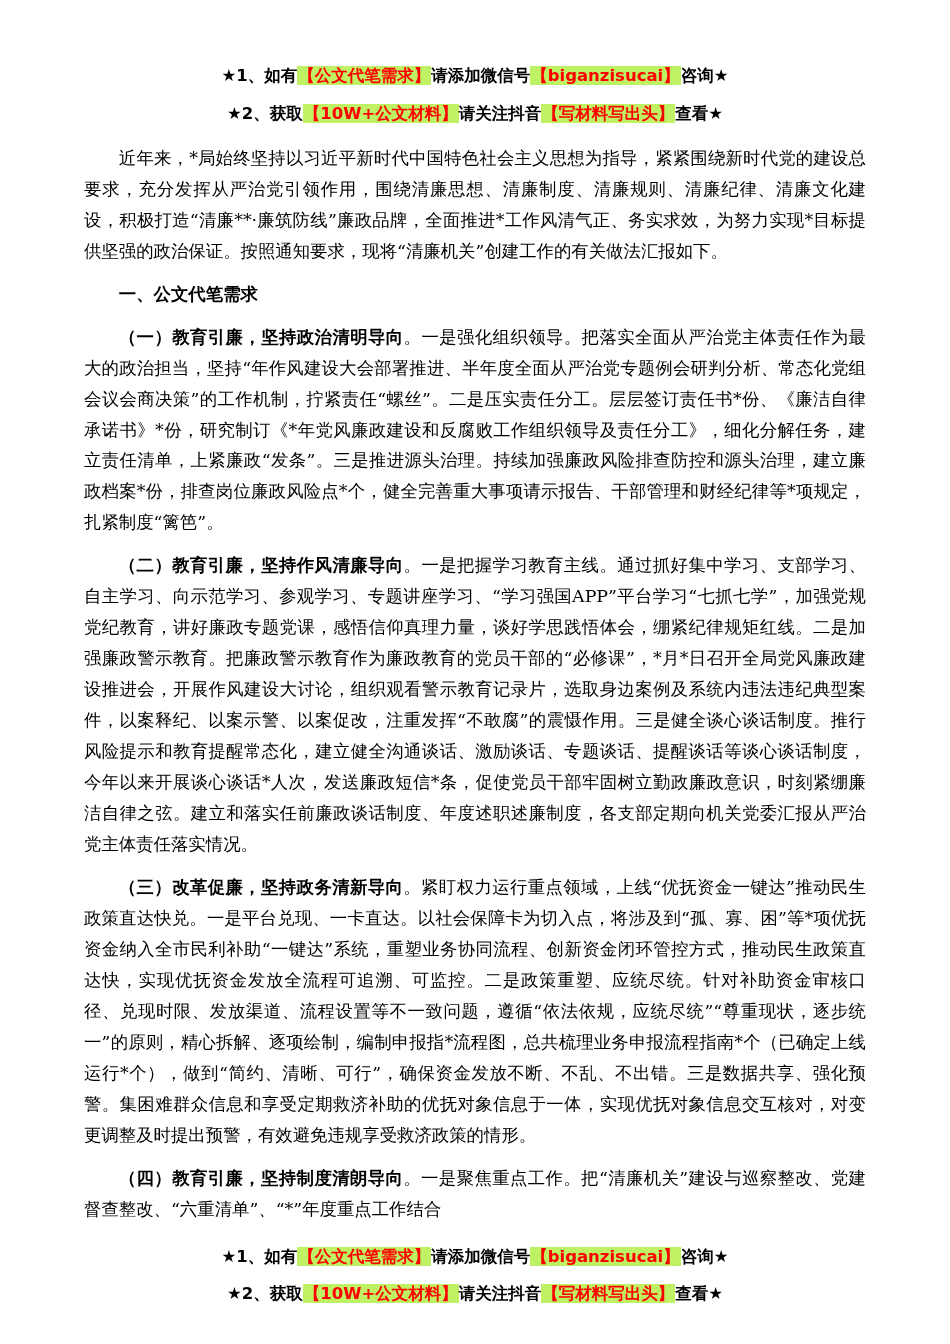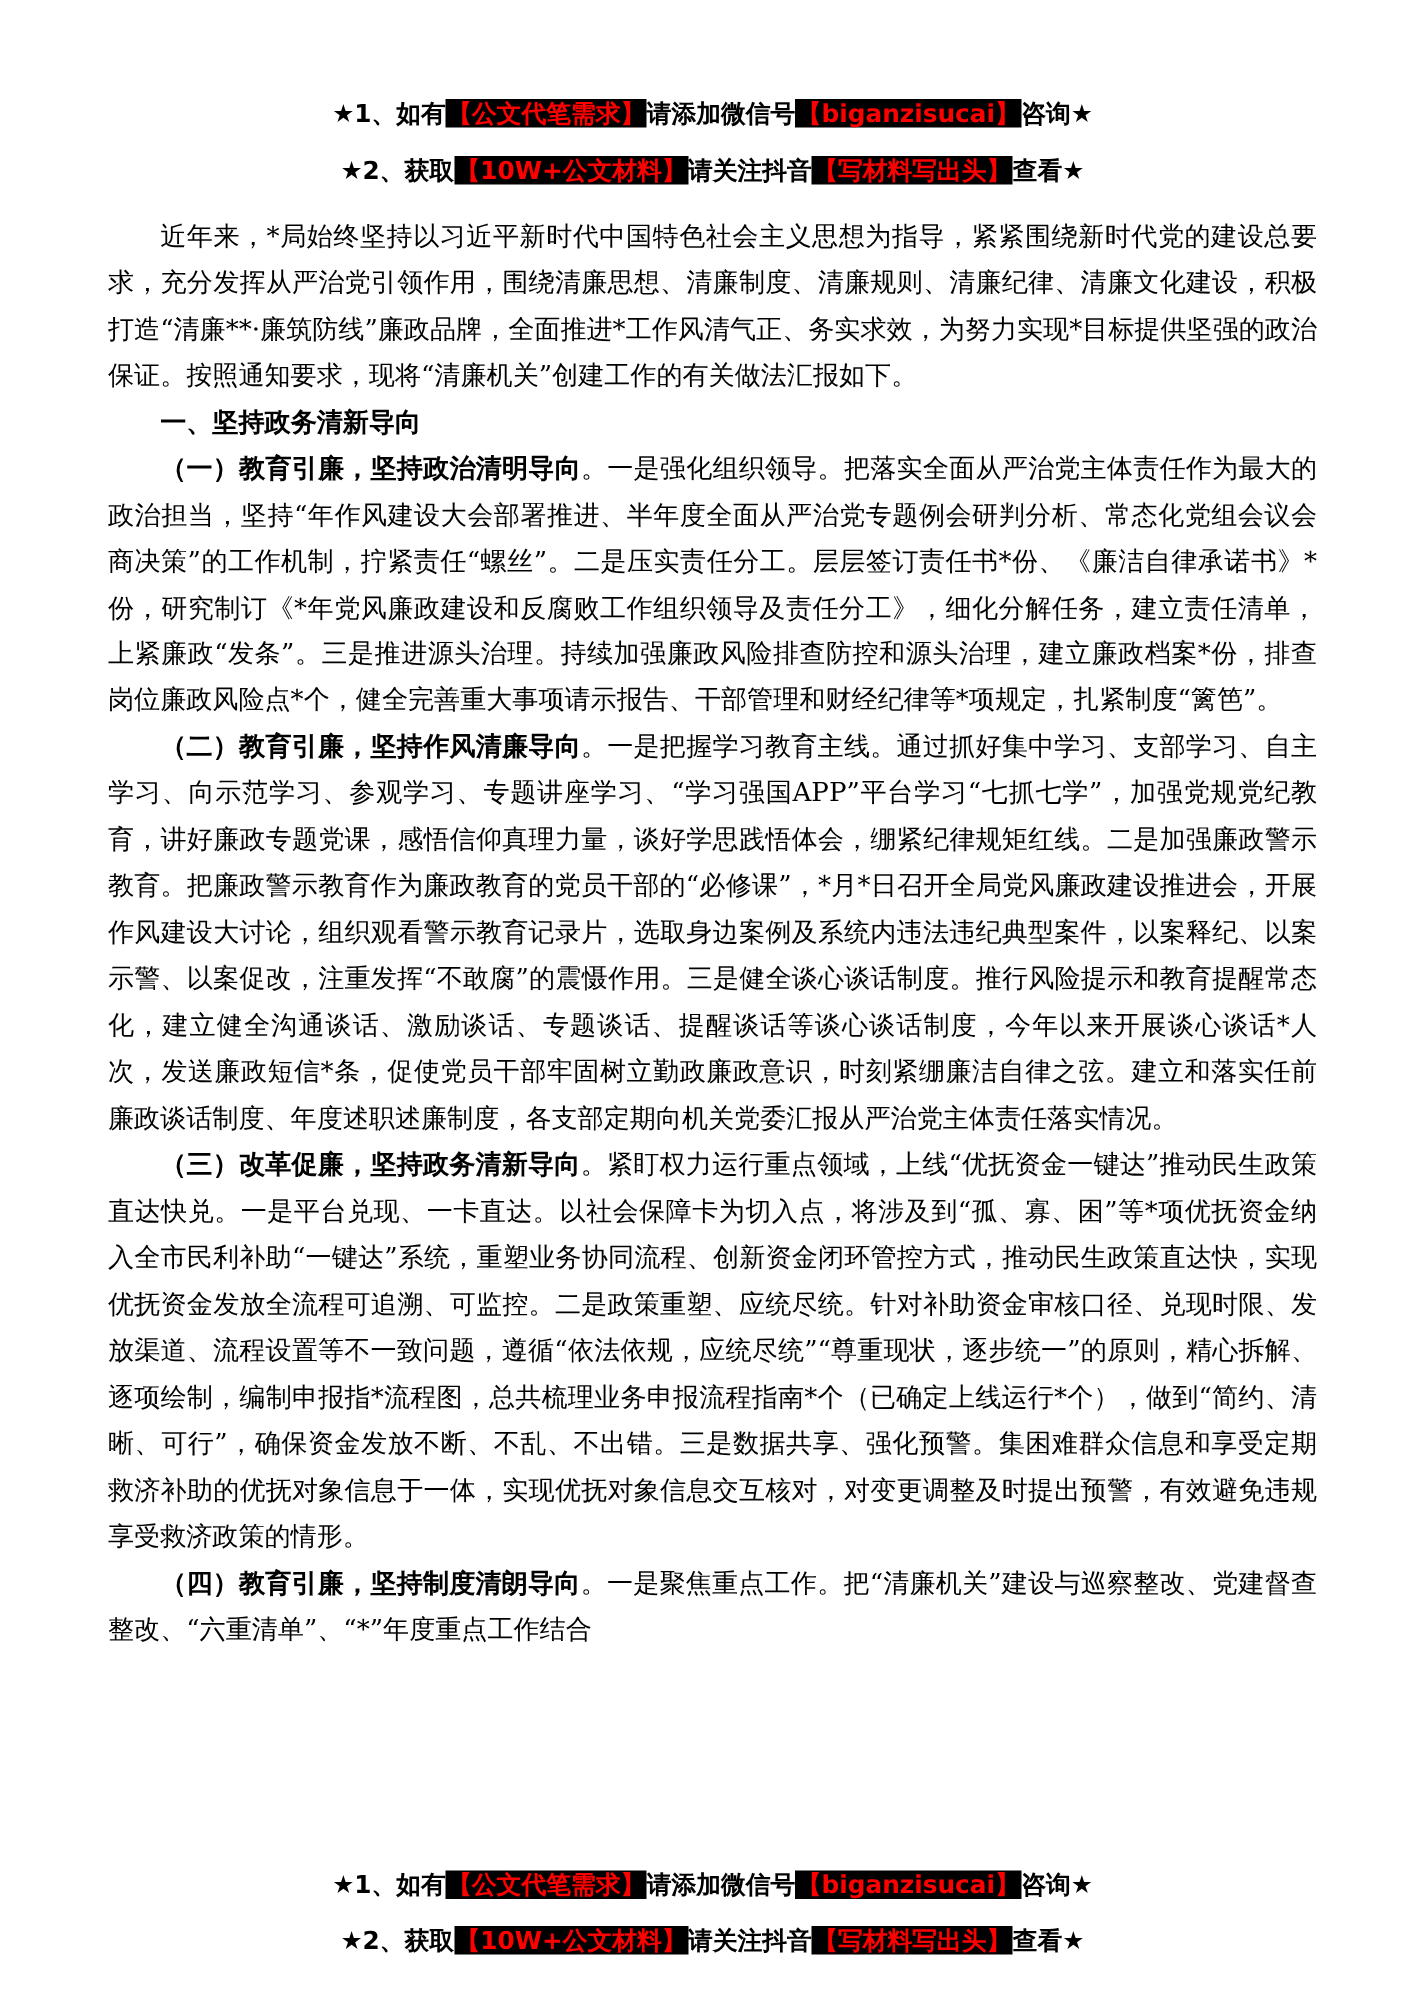--- a/index.html
+++ b/index.html
@@ -21,36 +21,36 @@
   .banner {
     text-align: center;
     font-family: "DejaVu Sans", "Liberation Sans", sans-serif;
     font-weight: bold;
     font-size: 16.5px;
     line-height: 1.72;
     color: #000000;
     white-space: nowrap;
   }
   .banner .hl-red {
-    background: #000000;
+    background: #bef264;
     color: #ff0000;
     padding: 0 1px;
   }
   .banner-top {
     margin-bottom: 10px;
   }
   .body-text {
     font-size: 17.4px;
     line-height: 1.78;
     color: #000000;
     text-align: justify;
     text-justify: inter-ideograph;
   }
   .body-text p {
-    margin: 0;
+    margin: 12px;
     text-indent: 2em;
   }
   .heading {
     font-weight: bold;
   }
   .bottom-banner {
     position: absolute;
     left: 72px;
     right: 72px;
     bottom: 36px;
@@ -67,21 +67,21 @@
   <div class="banner banner-top">
     <span>★1、如有</span><span class="hl-red">【公文代笔需求】</span><span>请添加微信号</span><span class="hl-red">【biganzisucai】</span><span>咨询★</span>
   </div>
 
   <div class="banner" style="margin-bottom:14px;">
     <span>★2、获取</span><span class="hl-red">【10W+公文材料】</span><span>请关注抖音</span><span class="hl-red">【写材料写出头】</span><span>查看★</span>
   </div>
 
   <div class="body-text">
     <p>近年来，*局始终坚持以习近平新时代中国特色社会主义思想为指导，紧紧围绕新时代党的建设总要求，充分发挥从严治党引领作用，围绕清廉思想、清廉制度、清廉规则、清廉纪律、清廉文化建设，积极打造“清廉**·廉筑防线”廉政品牌，全面推进*工作风清气正、务实求效，为努力实现*目标提供坚强的政治保证。按照通知要求，现将“清廉机关”创建工作的有关做法汇报如下。</p>
-    <p class="heading">一、坚持政务清新导向</p>
+    <p class="heading">一、公文代笔需求</p>
     <p><span class="heading"></span><span><span class="heading">（一）教育引廉，坚持政治清明导向</span>。一是强化组织领导。把落实全面从严治党主体责任作为最大的政治担当，坚持“年作风建设大会部署推进、半年度全面从严治党专题例会研判分析、常态化党组会议会商决策”的工作机制，拧紧责任“螺丝”。二是压实责任分工。层层签订责任书*份、《廉洁自律承诺书》*份，研究制订《*年党风廉政建设和反腐败工作组织领导及责任分工》，细化分解任务，建立责任清单，上紧廉政“发条”。三是推进源头治理。持续加强廉政风险排查防控和源头治理，建立廉政档案*份，排查岗位廉政风险点*个，健全完善重大事项请示报告、干部管理和财经纪律等*项规定，扎紧制度“篱笆”。</span></p>
     <p><span><span class="heading">（二）教育引廉，坚持作风清廉导向</span>。一是把握学习教育主线。通过抓好集中学习、支部学习、自主学习、向示范学习、参观学习、专题讲座学习、“学习强国APP”平台学习“七抓七学”，加强党规党纪教育，讲好廉政专题党课，感悟信仰真理力量，谈好学思践悟体会，绷紧纪律规矩红线。二是加强廉政警示教育。把廉政警示教育作为廉政教育的党员干部的“必修课”，*月*日召开全局党风廉政建设推进会，开展作风建设大讨论，组织观看警示教育记录片，选取身边案例及系统内违法违纪典型案件，以案释纪、以案示警、以案促改，注重发挥“不敢腐”的震慑作用。三是健全谈心谈话制度。推行风险提示和教育提醒常态化，建立健全沟通谈话、激励谈话、专题谈话、提醒谈话等谈心谈话制度，今年以来开展谈心谈话*人次，发送廉政短信*条，促使党员干部牢固树立勤政廉政意识，时刻紧绷廉洁自律之弦。建立和落实任前廉政谈话制度、年度述职述廉制度，各支部定期向机关党委汇报从严治党主体责任落实情况。</span></p>
     <p><span><span class="heading">（三）改革促廉，坚持政务清新导向</span>。紧盯权力运行重点领域，上线“优抚资金一键达”推动民生政策直达快兑。一是平台兑现、一卡直达。以社会保障卡为切入点，将涉及到“孤、寡、困”等*项优抚资金纳入全市民利补助“一键达”系统，重塑业务协同流程、创新资金闭环管控方式，推动民生政策直达快，实现优抚资金发放全流程可追溯、可监控。二是政策重塑、应统尽统。针对补助资金审核口径、兑现时限、发放渠道、流程设置等不一致问题，遵循“依法依规，应统尽统”“尊重现状，逐步统一”的原则，精心拆解、逐项绘制，编制申报指*流程图，总共梳理业务申报流程指南*个（已确定上线运行*个），做到“简约、清晰、可行”，确保资金发放不断、不乱、不出错。三是数据共享、强化预警。集困难群众信息和享受定期救济补助的优抚对象信息于一体，实现优抚对象信息交互核对，对变更调整及时提出预警，有效避免违规享受救济政策的情形。</span></p>
     <p><span><span class="heading">（四）教育引廉，坚持制度清朗导向</span>。一是聚焦重点工作。把“清廉机关”建设与巡察整改、党建督查整改、“六重清单”、“*”年度重点工作结合</span></p>
   </div>
 
   <div class="bottom-banner">
     <div class="banner banner-top">
       <span>★1、如有</span><span class="hl-red">【公文代笔需求】</span><span>请添加微信号</span><span class="hl-red">【biganzisucai】</span><span>咨询★</span>
     </div>

